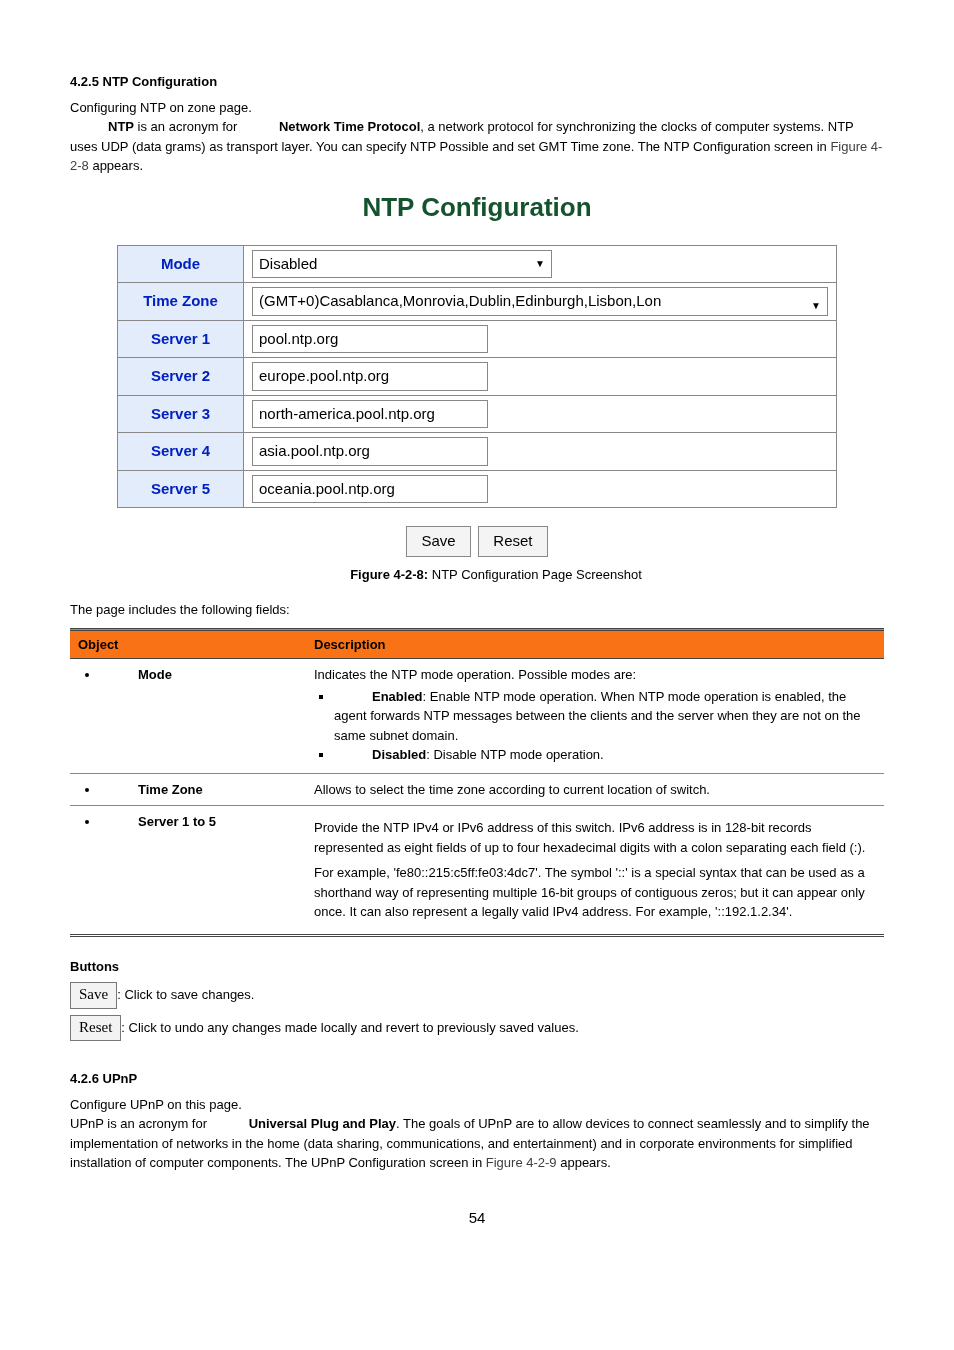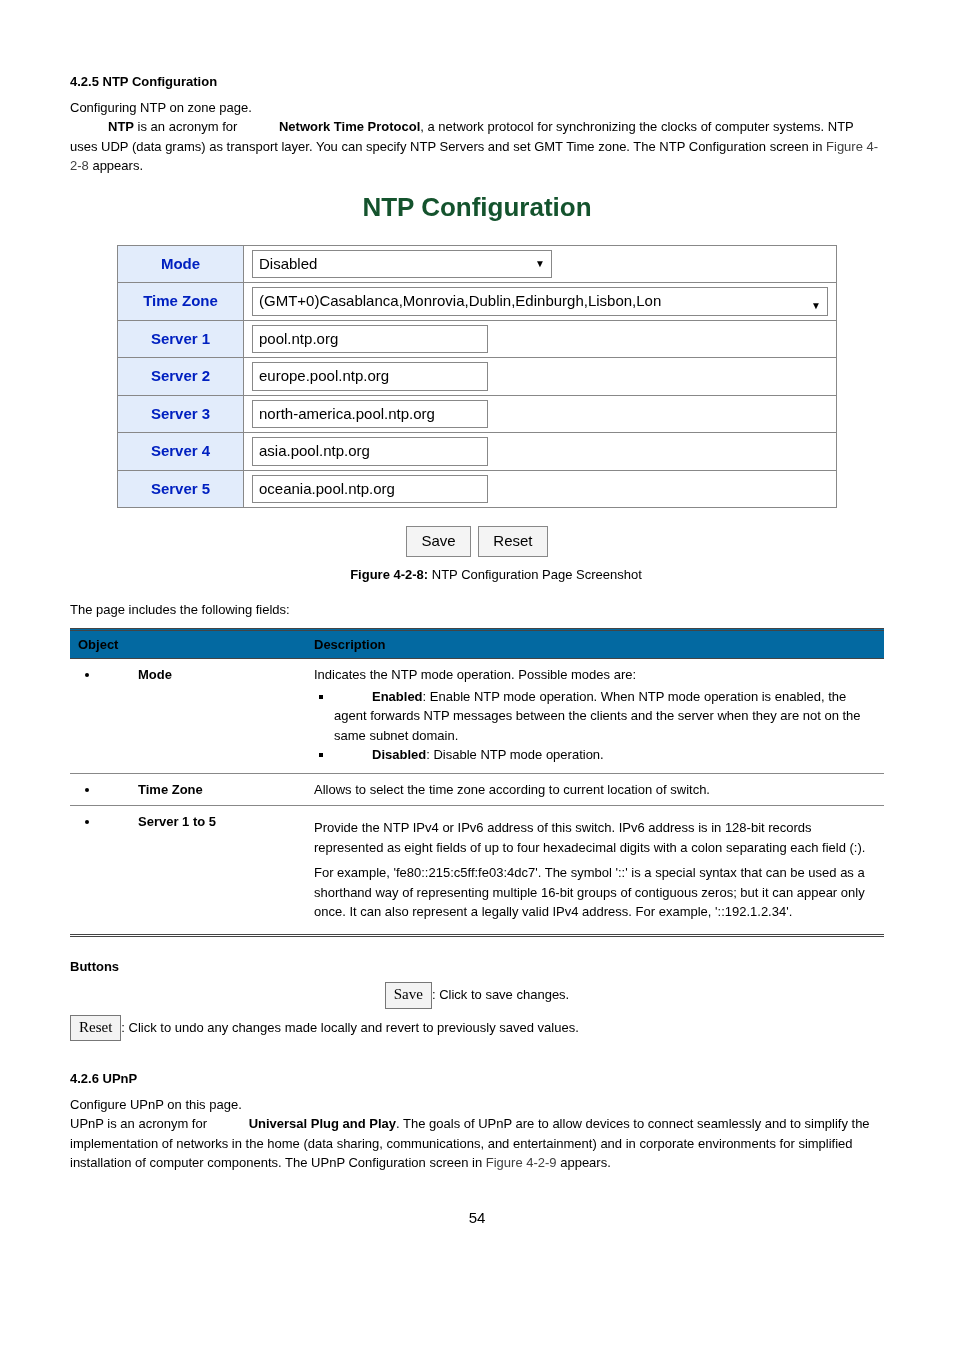--- a/index.html
+++ b/index.html
@@ -87,21 +87,21 @@
   }
 
   
   table.fields {
     border-collapse: collapse;
     width: 100%;
     margin: 8px 0 20px 0;
     font-size: 13px;
   }
   table.fields th {
-    background: #0369a1;
+    background: #f97316;
     border-top: 3px double #444;
     border-bottom: 1px solid #444;
     padding: 4px 8px;
     text-align: left;
     font-weight: bold;
   }
   table.fields td {
     border-bottom: 1px solid #888;
     padding: 6px 8px;
     vertical-align: top;
@@ -135,21 +135,21 @@
     padding: 0px 8px 2px 8px;
     vertical-align: middle;
   }
 </style>
 </head>
 <body>
 
 <div class="section-head">4.2.5 NTP Configuration</div>
 <div>Configuring NTP on zone page.</div>
 <div>
-  <span class="bold">NTP</span><span> is an acronym for </span><span class="bold">Network Time Protocol</span><span>, a network protocol for synchronizing the clocks of computer systems. NTP uses UDP (data grams) as transport layer. You can specify NTP Servers and set GMT Time zone. The NTP Configuration screen in </span><span class="blue-link">Figure 4-2-8</span><span> appears.</span>
+  <span class="bold">NTP</span><span> is an acronym for </span><span class="bold">Network Time Protocol</span><span>, a network protocol for synchronizing the clocks of computer systems. NTP uses UDP (data grams) as transport layer. You can specify NTP Possible and set GMT Time zone. The NTP Configuration screen in </span><span class="blue-link">Figure 4-2-8</span><span> appears.</span>
 </div>
 
 <div class="figure-wrap">
   <div class="figure-title">NTP Configuration</div>
   <table class="ntp-form">
     <tbody>
         <tr>
       <th>Mode</th>
       <td>
         <span class="form-select mode-select">
@@ -236,21 +236,21 @@
     </td>
     <td>
       <div class="para-block">Provide the NTP IPv4 or IPv6 address of this switch. IPv6 address is in 128-bit records represented as eight fields of up to four hexadecimal digits with a colon separating each field (:).</div>
       <div class="para-block">For example, 'fe80::215:c5ff:fe03:4dc7'. The symbol '::' is a special syntax that can be used as a shorthand way of representing multiple 16-bit groups of contiguous zeros; but it can appear only once. It can also represent a legally valid IPv4 address. For example, '::192.1.2.34'.</div>
     </td>
   </tr>
 </tbody>
   </table>
 
 <div class="section-head">Buttons</div>
-<div style="margin:6px 0;text-align:center;">
+<div style="margin:6px 0;">
   <span class="mini-btn">Save</span><span>: Click to save changes.</span>
 </div>
 <div style="margin:6px 0;">
   <span class="mini-btn">Reset</span><span>: Click to undo any changes made locally and revert to previously saved values.</span>
 </div>
 
 <div class="section-head" style="margin-top:28px">4.2.6 UPnP</div>
 <div>Configure UPnP on this page.</div>
 <div>
   <span>UPnP is an acronym for </span><span class="bold">Universal Plug and Play</span><span>. The goals of UPnP are to allow devices to connect seamlessly and to simplify the implementation of networks in the home (data sharing, communications, and entertainment) and in corporate environments for simplified installation of computer components. The UPnP Configuration screen in </span><span class="blue-link">Figure 4-2-9</span><span> appears.</span>

